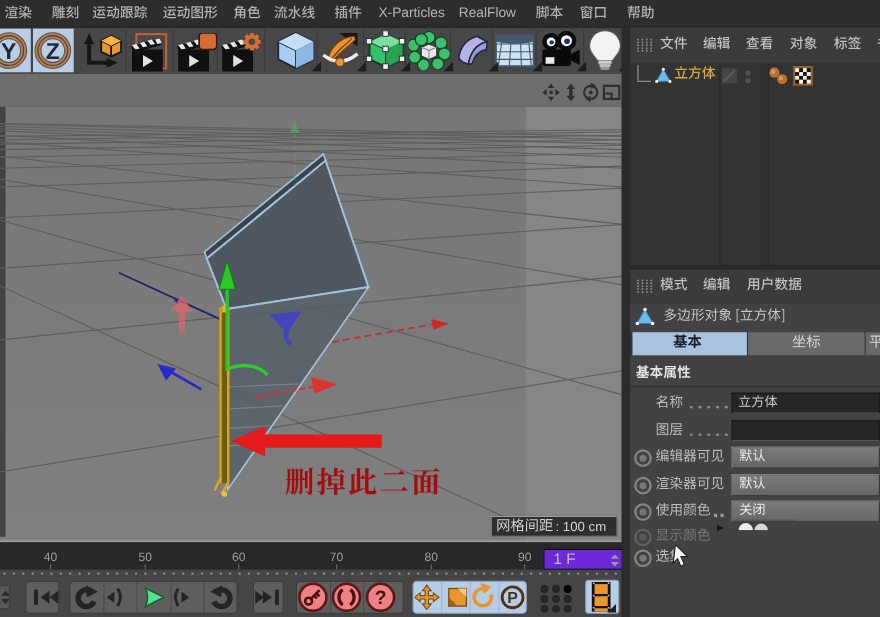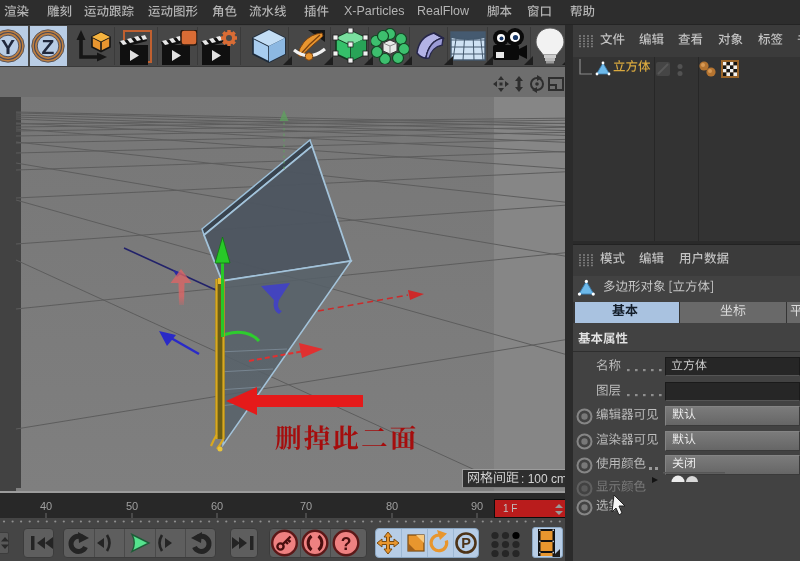--- a/index.html
+++ b/index.html
@@ -248,21 +248,21 @@
     </g>
 <g fill="#2e2e2e">
       <path d="M45 0 l5 3 -5 3Z M45 18 l-5 -3 5 -3Z"></path>
       <circle cx="45" cy="9" r="1.8"></circle>
     </g>
 <g fill="none" stroke="#2e2e2e" stroke-width="2">
       <rect x="57" y="3" width="14" height="12"></rect>
       <path d="M57 10 h7 v5"></path>
     </g>
 </svg>
-<div class="abs" style="left:16px;top:97px;width:566px;height:394px;background:linear-gradient(#777777,#7f7f7f);overflow:hidden">
+<div class="abs" style="left:0;top:97px;width:566px;height:394px;background:linear-gradient(#777777,#7f7f7f);overflow:hidden">
 <div class="abs" style="left:478px;top:0;width:88px;height:394px;background:#868686"></div>
 <div class="abs" style="left:0;top:0;width:5px;height:391px;background:#424242"></div>
 <svg class="abs" style="left:0;top:0" width="566" height="391">
       <line x1="0" y1="27" x2="566" y2="21" stroke="#5d5d5d" stroke-width="1"></line>
       <line x1="0" y1="30" x2="566" y2="23" stroke="#5d5d5d" stroke-width="1"></line>
       <line x1="0" y1="34" x2="566" y2="26" stroke="#5d5d5d" stroke-width="1"></line>
       <line x1="0" y1="39" x2="566" y2="30" stroke="#5d5d5d" stroke-width="1"></line>
       <line x1="0" y1="46" x2="566" y2="35" stroke="#5d5d5d" stroke-width="1"></line>
       <line x1="0" y1="56" x2="566" y2="42" stroke="#5d5d5d" stroke-width="1"></line>
       <line x1="0" y1="73" x2="566" y2="54" stroke="#5d5d5d" stroke-width="1"></line>
@@ -412,21 +412,21 @@
     <circle cx="491.4" cy="2.5" r="1.1" fill="#8f8f8f"></circle>
     <circle cx="499.9" cy="2.5" r="1.1" fill="#8f8f8f"></circle>
     <circle cx="508.5" cy="2.5" r="1.1" fill="#8f8f8f"></circle>
     <circle cx="517.0" cy="2.5" r="1.1" fill="#8f8f8f"></circle>
     <circle cx="525.6" cy="2.5" r="1.1" fill="#8f8f8f"></circle>
     <circle cx="534.1" cy="2.5" r="1.1" fill="#8f8f8f"></circle>
     <circle cx="542.7" cy="2.5" r="1.1" fill="#8f8f8f"></circle>
     <circle cx="551.2" cy="2.5" r="1.1" fill="#8f8f8f"></circle>
     <circle cx="559.8" cy="2.5" r="1.1" fill="#8f8f8f"></circle>
   </svg>
-<div class="abs" style="left:494px;top:499px;width:74px;height:19px;background:#b91c1c;border:1px solid #0c0c0c;color:#c0c0c0;font-size:10px;line-height:17px;padding-left:8px">1 F
+<div class="abs" style="left:494px;top:499px;width:74px;height:19px;background:#6d28d9;border:1px solid #0c0c0c;color:#c0c0c0;font-size:14px;line-height:17px;padding-left:8px">1 F
 <svg class="abs" style="right:4px;top:4px" width="8" height="11">
       <path d="M4 0 L8 4 L0 4 Z M4 11 L8 7 L0 7 Z" fill="#999"></path>
     </svg></div>
 <div class="abs" style="left:-3px;top:532px;width:12px;height:22px;background:#585858;border:1px solid #3c3c3c;border-radius:2px;z-index:7"></div>
 <svg class="abs" style="left:1px;top:537px;z-index:8" width="8" height="12">
     <path d="M4 0 L8 4.5 L0 4.5 Z M4 12 L8 7.5 L0 7.5 Z" fill="#2a2a2a"></path>
   </svg>
 <div class="abs" style="left:0;top:518px;width:566px;height:43px;background:#454545"></div>
 <div class="abs" style="left:23px;top:528px;width:31px;height:30px;background:#5e5e5e;border-radius:4px;border:1px solid #3c3c3c"></div>
 <div class="abs" style="left:230px;top:528px;width:28px;height:30px;background:#5e5e5e;border-radius:4px;border:1px solid #3c3c3c"></div>

